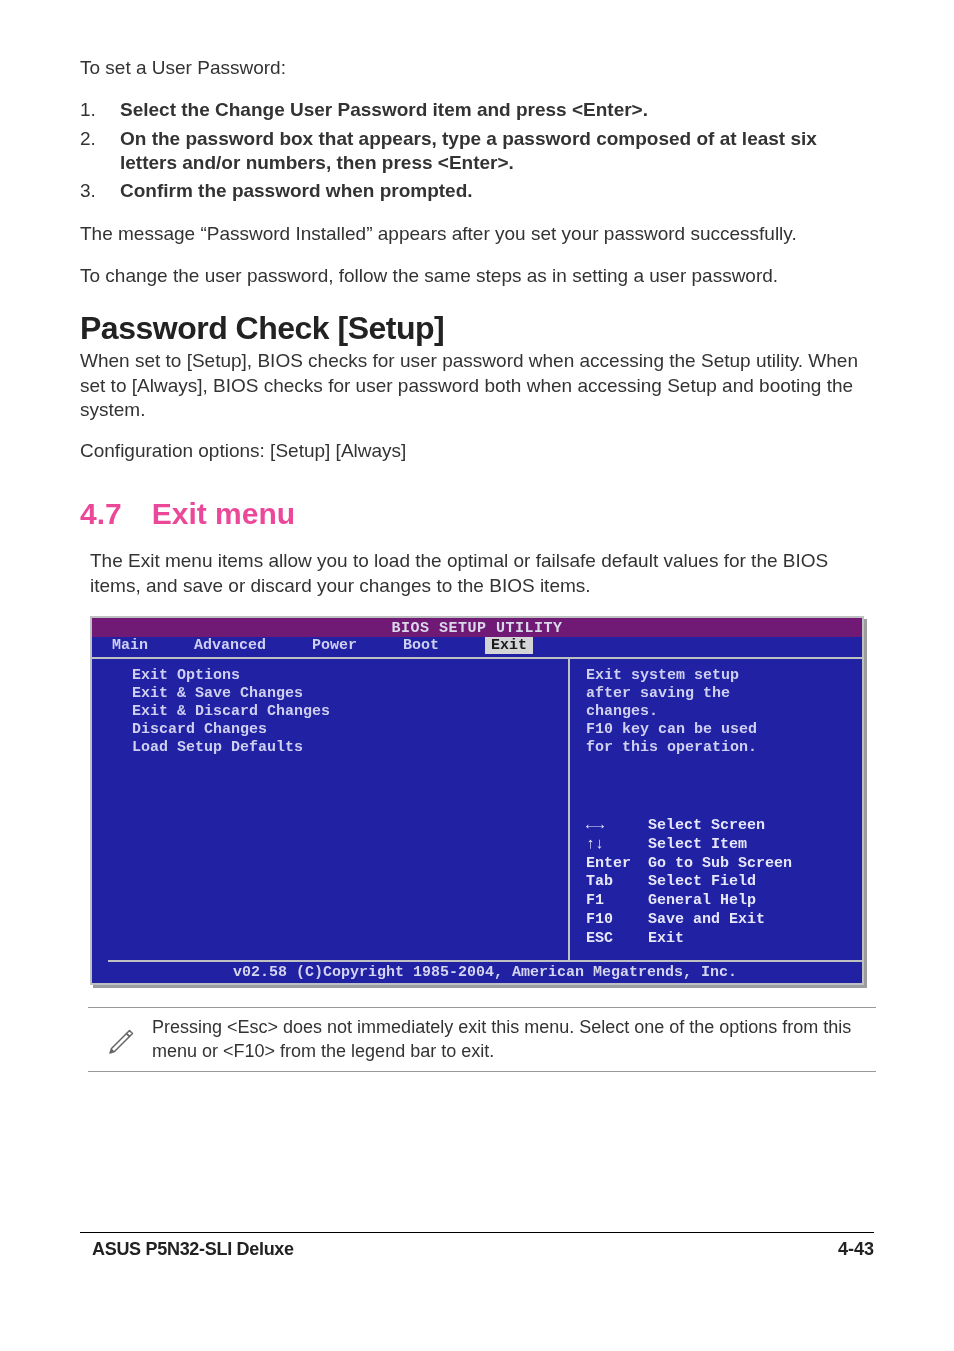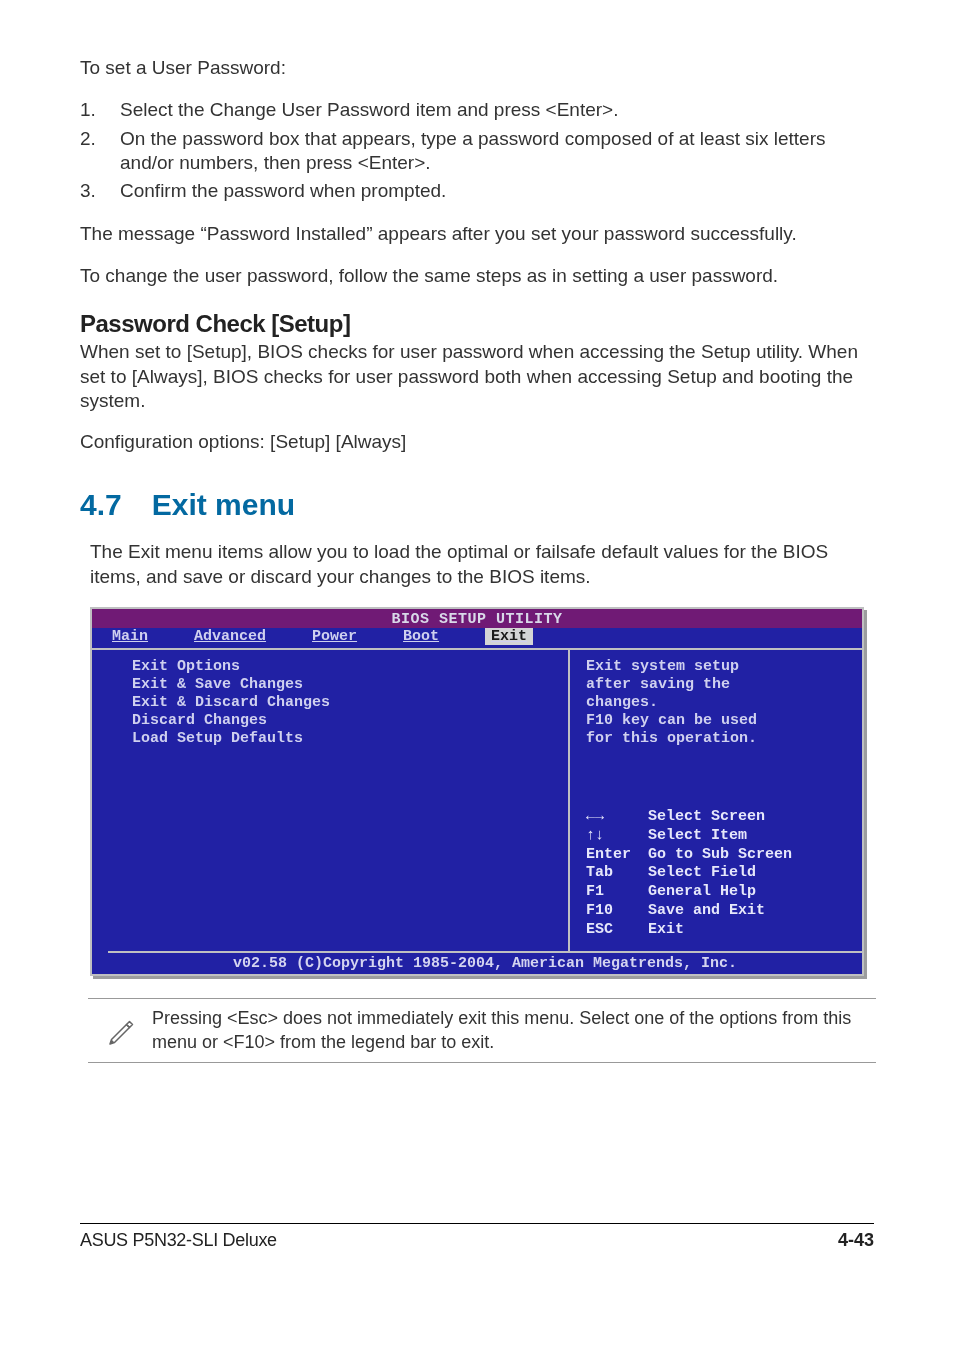--- a/index.html
+++ b/index.html
@@ -30,33 +30,34 @@
     line-height: 1.28;
     color: #333;
     margin-bottom: 4px;
   }
   .ol .li .num {
     width: 40px;
     flex: 0 0 40px;
   }
   .ol .li .txt {
     flex: 1;
+    font-weight: bold;
   }
   .h3 {
-    font-size: 24px;
+    font-size: 32px;
     font-weight: bold;
     letter-spacing: -0.5px;
     margin: 22px 0 2px 0;
     color: #222;
   }
   .h1 {
     font-size: 30px;
     font-weight: bold;
     margin: 34px 0 18px 0;
-    color: #0369a1;
+    color: #ec4899;
   }
   
   .bios-wrapper {
     margin: 10px 0 0 10px;
   }
   .bios {
     width: 770px;
     border: 2px solid #bfc0c1;
     font-family: "Courier New", monospace;
     background: #2121a4;
@@ -72,21 +73,20 @@
     padding: 2px 0 0 0;
     letter-spacing: 0.5px;
   }
   .bios-tabs {
     display: flex;
     background: #2121a4;
     padding: 0 20px 3px 20px;
     font-size: 15px;
     font-weight: bold;
     color: #cfd0ef;
-    text-decoration: underline;
   }
   .bios-tabs .tab {
     margin-right: 46px;
   }
   .bios-tabs .tab.sel {
     background: #d4d5d6;
     color: #1b1b1b;
     padding: 0 6px;
   }
   .bios-body {
@@ -164,22 +164,23 @@
   .pagefooter {
     display: flex;
     justify-content: space-between;
     margin-top: 160px;
     border-top: 1px solid #000;
     padding-top: 6px;
     font-size: 18px;
     color: #222;
   }
   .pagefooter .left {
-    font-weight: normal;
+    font-weight: bold;
     letter-spacing: -0.3px;
+    margin-left: 12px;
   }
   .pagefooter .right {
     font-weight: bold;
   }
 </style>
 </head>
 <body>
 
 <div class="page">
 

